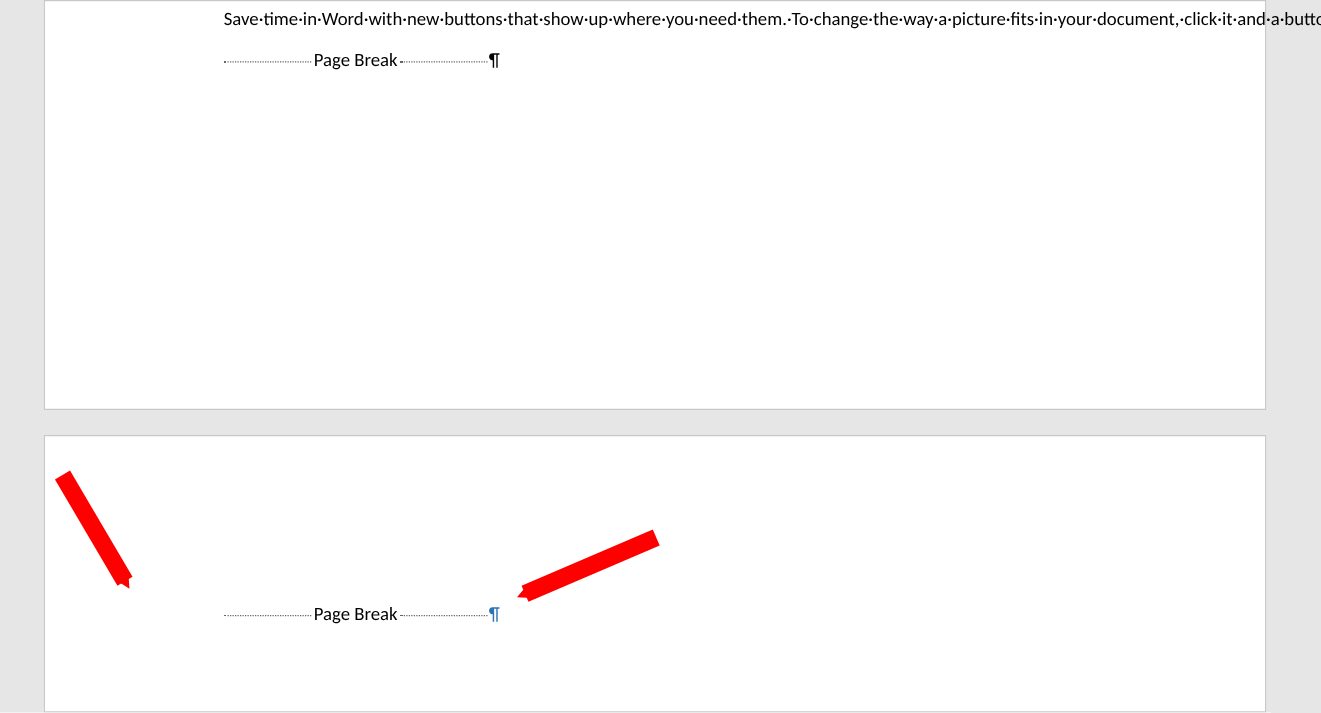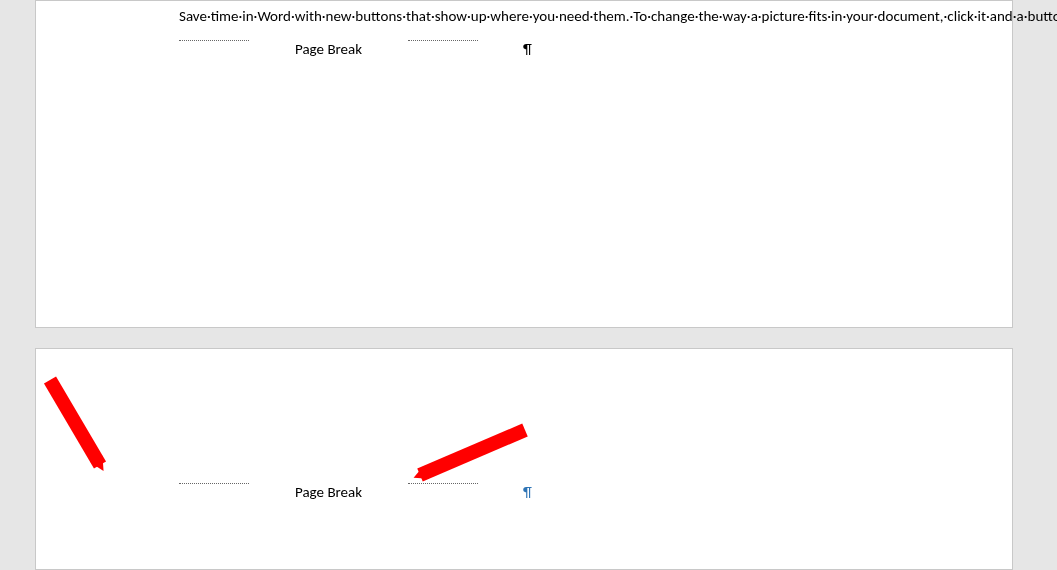--- a/index.html
+++ b/index.html
@@ -31,23 +31,23 @@
       height: 222px;
       padding: 120px 143px 0 143px;
     }
     .body-text {
       line-height: 1.35;
       font-size: 15px;
       color: #000;
     }
     .pagebreak-line {
       display: flex;
+      align-items: center;
       margin-top: 14px;
       font-size: 15px;
-      gap: 44px;
     }
     .pb-dots-left, .pb-dots-right {
       border-bottom: 1px dotted #666;
       height: 1px;
     }
     .pb-dots-left { width: 70px; }
     .pb-dots-right { width: 70px; }
     .pb-label {
       padding: 0 2px;
       font-size: 15px;

